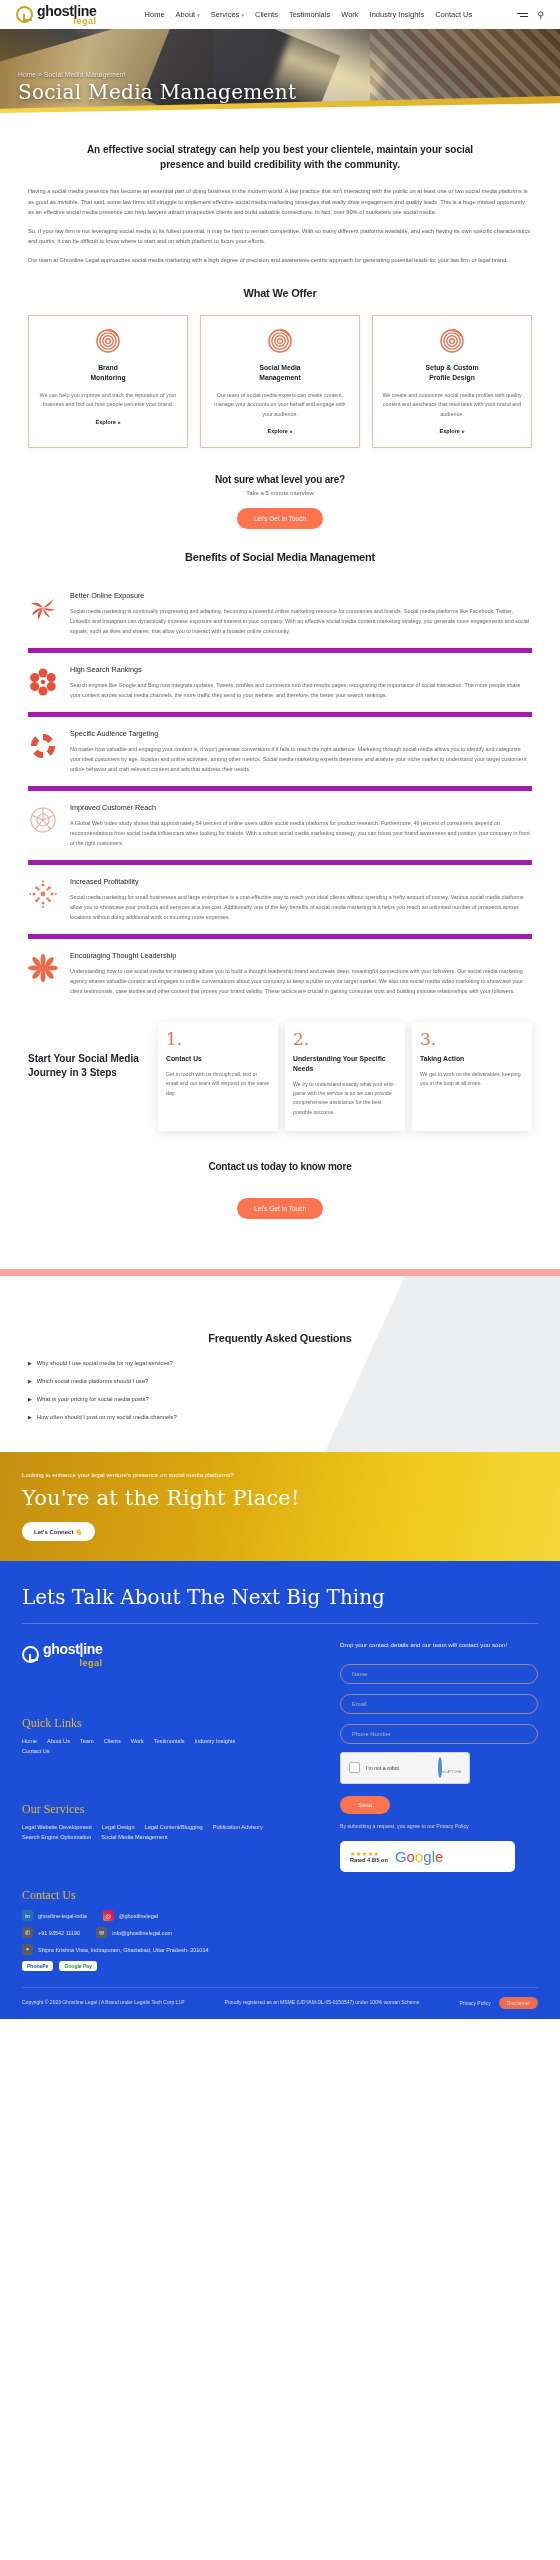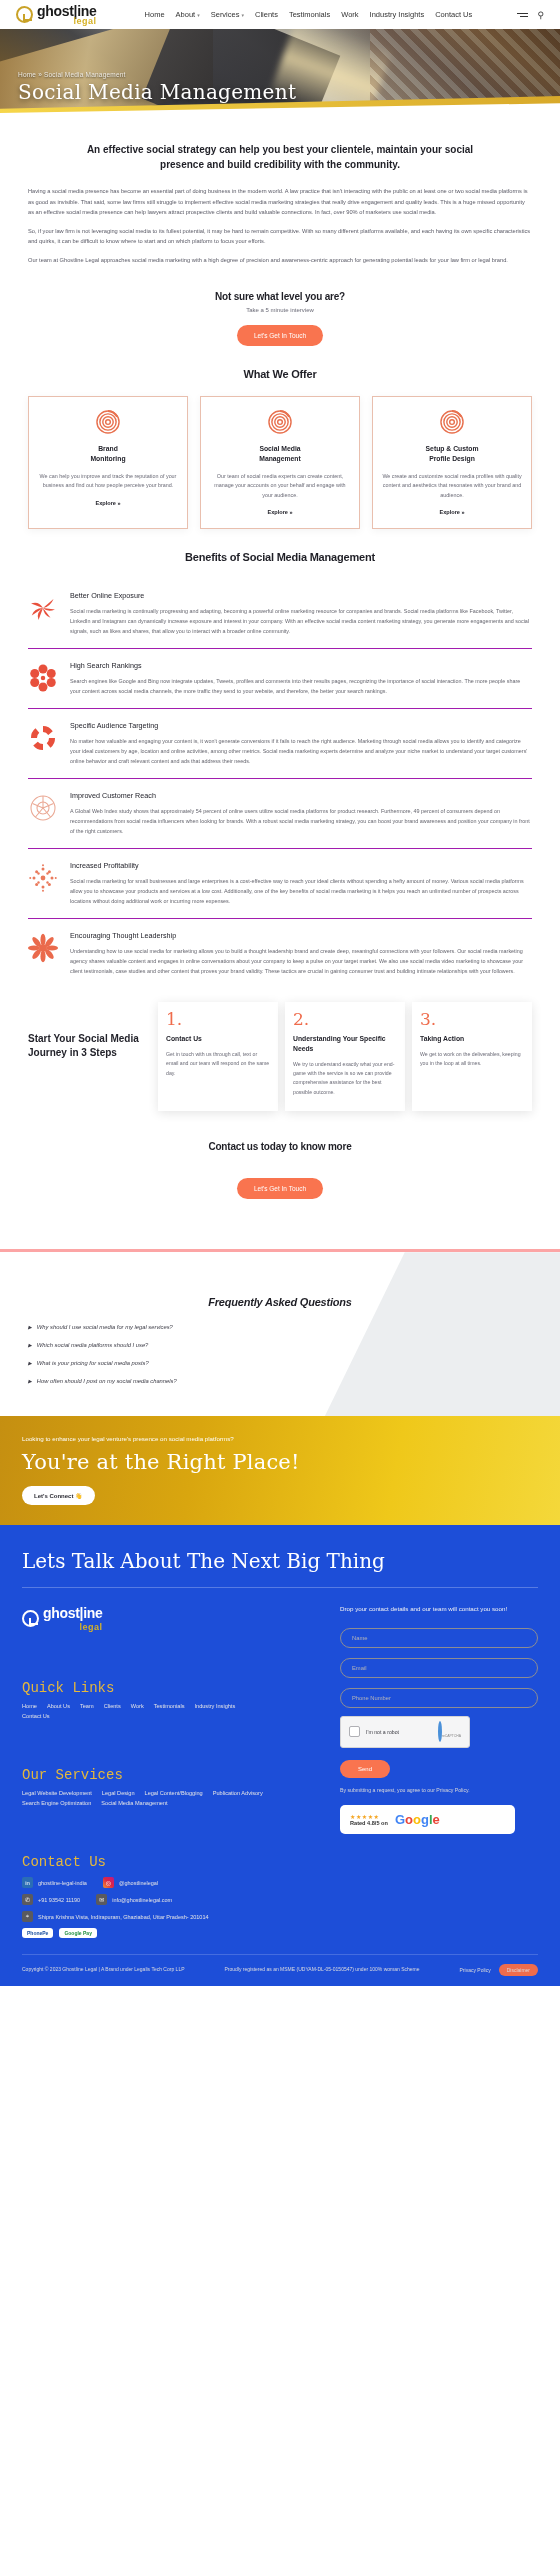--- a/index.html
+++ b/index.html
@@ -122,21 +122,21 @@
 
   .center { text-align: center; }
   .sub { font-size: 6px; color: #6a6a76; margin-top: 5px; }
   .btn-cta {
     display: inline-block; background: #f9744f; color: #fff; font-size: 6.5px;
     padding: 7px 17px; border-radius: 20px; margin-top: 12px; cursor: pointer; border: none;
   }
 
   
   .benefit { display: flex; gap: 12px; padding: 12px 0; align-items: flex-start; }
-  .benefit + .benefit { border-top: 1px solid #a21caf; }
+  .benefit + .benefit { border-top: 5px solid #a21caf; }
   .b-icon { width: 30px; min-width: 30px; height: 30px; margin-top: 2px; }
   .b-body { flex: 1; }
   .b-title { font-size: 7.2px; font-weight: 400; color: #23232b; margin-bottom: 6px; }
   .b-text { font-size: 5.4px; line-height: 1.85; color: #66666f; }
 
   
   .steps-band { display: flex; align-items: flex-start; gap: 10px; margin: 14px 0 6px; }
   .steps-title {
     width: 120px; font-size: 10px; font-weight: 700; color: #23232b;
     line-height: 1.4; padding-top: 30px;
@@ -144,21 +144,21 @@
   .steps-cards { display: flex; gap: 7px; flex: 1; }
   .step {
     flex: 1; background: #fff; box-shadow: 0 2px 10px rgba(0,0,0,.11);
     padding: 9px 8px 14px;
   }
   .step-num { font-size: 17px; color: #ef6c4c; font-family: "DejaVu Serif", serif; line-height: 1; margin-bottom: 6px; }
   .step-title { font-size: 6.8px; font-weight: 700; color: #23232b; line-height: 1.45; margin-bottom: 6px; }
   .step-text { font-size: 5.2px; line-height: 1.8; color: #6a6a76; }
 
   
-  .faq-sec { position: relative; margin-top: 24px; padding: 22px 28px 26px; border-top: 3px solid #fca5a5; overflow: hidden; font-style: italic; }
+  .faq-sec { position: relative; margin-top: 24px; padding: 34px 28px 26px; border-top: 7px solid #fca5a5; overflow: hidden; }
   .faq-shape { position: absolute; right: 0; top: 0; width: 42%; height: 100%; background: #eceef0; clip-path: polygon(34% 0, 100% 0, 100% 100%, 0 100%); }
   .faq-inner { position: relative; z-index: 2; }
   .faq-item { display: flex; gap: 5px; align-items: center; font-size: 5.8px; color: #3d3d47; padding: 6px 0; cursor: pointer; }
   .faq-arrow { color: #3d3d47; font-size: 5px; }
 
   
   .yellow {
     background: linear-gradient(100deg,#c58f11 0%, #d9a60f 35%, #efc81a 70%, #f4d83a 100%);
     padding: 18px 22px 20px; color: #fff; position: relative;
   }
@@ -174,21 +174,21 @@
   .footer-title { font-family: "DejaVu Serif", serif; font-size: 20px; color: #fff; font-weight: 400; }
   .footer-rule { height: 1px; background: rgba(255,255,255,.26); margin: 14px 0 16px; }
   .footer-cols { display: flex; gap: 18px; }
   .footer-left { width: 300px; }
   .footer-right { flex: 1; }
   .f-logo { display: flex; align-items: center; gap: 4px; margin-bottom: 12px; }
   .f-logo-mark { width: 17px; height: 17px; border-radius: 50%; border: 2px solid #fff; position: relative; }
   .f-logo-mark::after { content:""; position:absolute; left:5px; top:6px; width:7px; height:5px; border-left:2px solid #fff; border-bottom:2px solid #fff; }
   .f-ghost { font-size: 14px; font-weight: 700; color: #fff; letter-spacing: -.3px; line-height:.82; }
   .f-legal { font-size: 9px; font-weight: 700; color: #d6b227; letter-spacing: .5px; display: block; text-align: right; }
-  .f-head { font-family: Liberation Mono, monospace; font-size: 14px; color: #e5b83c; margin-bottom: 7px; margin-top: 48px; }
+  .f-head { font-family: Liberation Serif, serif; font-size: 12px; color: #e5b83c; margin-bottom: 7px; margin-top: 48px; }
   .f-links { display: flex; flex-wrap: wrap; gap: 4px 10px; margin-bottom: 12px; }
   .f-link { font-size: 5.6px; color: #e4e4e6; cursor: pointer; }
   .f-contact-row { display: flex; align-items: center; gap: 5px; font-size: 5.5px; color: #e4e4e6; margin-bottom: 6px; }
   .f-ico {
     width: 11px; height: 11px; min-width: 11px; border-radius: 2px; background: #6b6b70;
     display: flex; align-items: center; justify-content: center; font-size: 6px; color: #fff;
   }
   .f-ico.li { background: #2a6db5; }
   .f-ico.ig { background: linear-gradient(45deg,#f09433,#dc2743,#bc1888); }
   .f-ico.ph { background: #5a5a5f; }
@@ -215,21 +215,21 @@
     font-size: 6px; padding: 6px 18px; cursor: pointer; margin-bottom: 9px;
     font-family: "Liberation Sans", sans-serif;
   }
   .f-terms { font-size: 5.2px; color: #d7d7da; margin-bottom: 12px; }
   .rating-card {
     background: #fff; border-radius: 5px; padding: 7px 10px; display: flex; align-items: center;
     gap: 7px; width: 175px; margin: 6px 0 14px;
   }
   .stars { color: #f5a623; font-size: 6px; letter-spacing: .5px; }
   .rate-txt { font-size: 5.6px; color: #333; font-weight: 700; }
-  .g-logo { font-size: 13px; font-weight: 700; }
+  .g-logo { font-size: 15px; font-weight: 400; }
   .g-b { color: #4285F4; } .g-r { color: #EA4335; } .g-y { color: #FBBC05; } .g-g { color: #34A853; }
 
   .footer-bottom {
     border-top: 1px solid rgba(255,255,255,.18); margin-top: 6px;
     padding: 9px 0 10px; display: flex; align-items: center; justify-content: space-between; gap: 8px;
   }
   .copy { font-size: 5px; color: #dcdcde; line-height: 1.5; }
   .pol { display: flex; gap: 8px; align-items: center; }
   .pol span { font-size: 5px; color: #dcdcde; cursor: pointer; }
   .pol-dot { background: #ef6c4c; color: #fff; font-size: 5px; padding: 3px 8px; border-radius: 10px; }
@@ -299,26 +299,20 @@
     <div class="gold-stripe-2"></div>
   </div>
 
   <div class="wrap">
     <div class="lede">An effective social strategy can help you best your clientele, maintain your social presence and build credibility with the community.</div>
     <p class="para">Having a social media presence has become an essential part of doing business in the modern world. A law practice that isn't interacting with the public on at least one or two social media platforms is as good as invisible. That said, some law firms still struggle to implement effective social media marketing strategies that really drive engagement and quality leads. This is a huge missed opportunity as an effective social media presence can help lawyers attract prospective clients and build valuable connections. In fact, over 90% of marketers use social media.</p>
     <p class="para">So, if your law firm is not leveraging social media to its fullest potential, it may be hard to remain competitive. With so many different platforms available, and each having its own specific characteristics and quirks, it can be difficult to know where to start and on which platform to focus your efforts.</p>
     <p class="para">Our team at Ghostline Legal approaches social media marketing with a high degree of precision and awareness-centric approach for generating potential leads for your law firm or legal brand.</p>
   </div>
 
-  <div class="wrap center" style="margin-top:26px;">
-    <div class="h2 small" style="margin-bottom:0;">Not sure what level you are?</div>
-    <div class="sub">Take a 5 minute interview</div>
-    <button class="btn-cta">Let's Get In Touch</button>
-  </div>
-
   <div class="wrap">
     <div class="h2">What We Offer</div>
     <div class="cards">
 
       <div class="card">
         <div class="card-icon">
           <svg viewBox="0 0 40 40" width="26" height="26">
               <g fill="none" stroke="#e8714f" stroke-width="2.2">
             <circle cx="20" cy="20" r="17"></circle>
                 <circle cx="20" cy="20" r="12.5"></circle>
@@ -370,20 +364,26 @@
         </div>
         <div class="card-title">
           <div>Setup &amp; Custom</div>
           <div>Profile Design</div>
         </div>
         <div class="card-text">We create and customize social media profiles with quality content and aesthetics that resonates with your brand and audience.</div>
         <div class="card-link">Explore »</div>
       </div>
 
     </div>
+  </div>
+
+  <div class="wrap center" style="margin-top:26px;">
+    <div class="h2 small" style="margin-bottom:0;">Not sure what level you are?</div>
+    <div class="sub">Take a 5 minute interview</div>
+    <button class="btn-cta">Let's Get In Touch</button>
   </div>
 
   <div class="wrap" style="margin-top:22px;">
     <div class="h2">Benefits of Social Media Management</div>
 
     <div class="benefit">
       <div class="b-icon">
         <svg viewBox="0 0 40 40" width="30" height="30">
             <g fill="#e8503c">
           <path d="M20 20 L34 8 Q30 18 20 20Z"></path>

